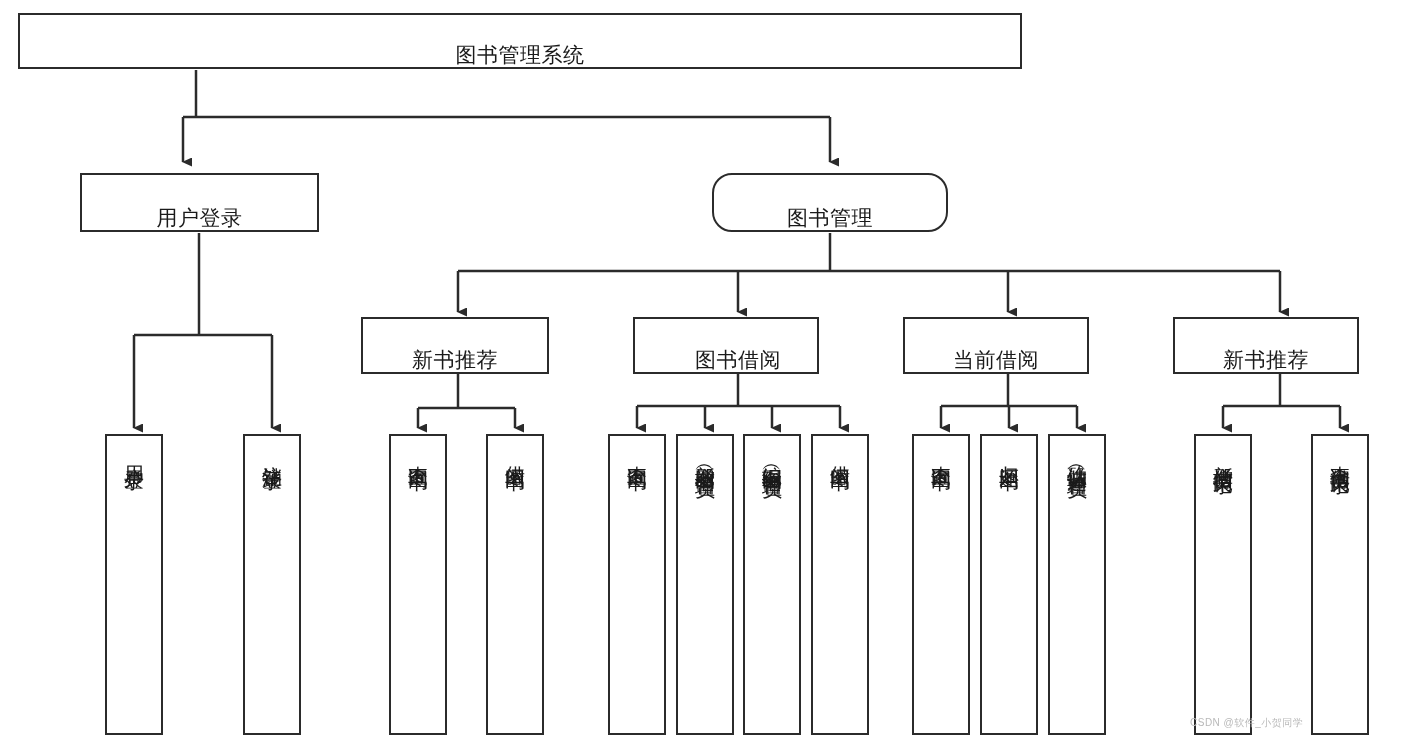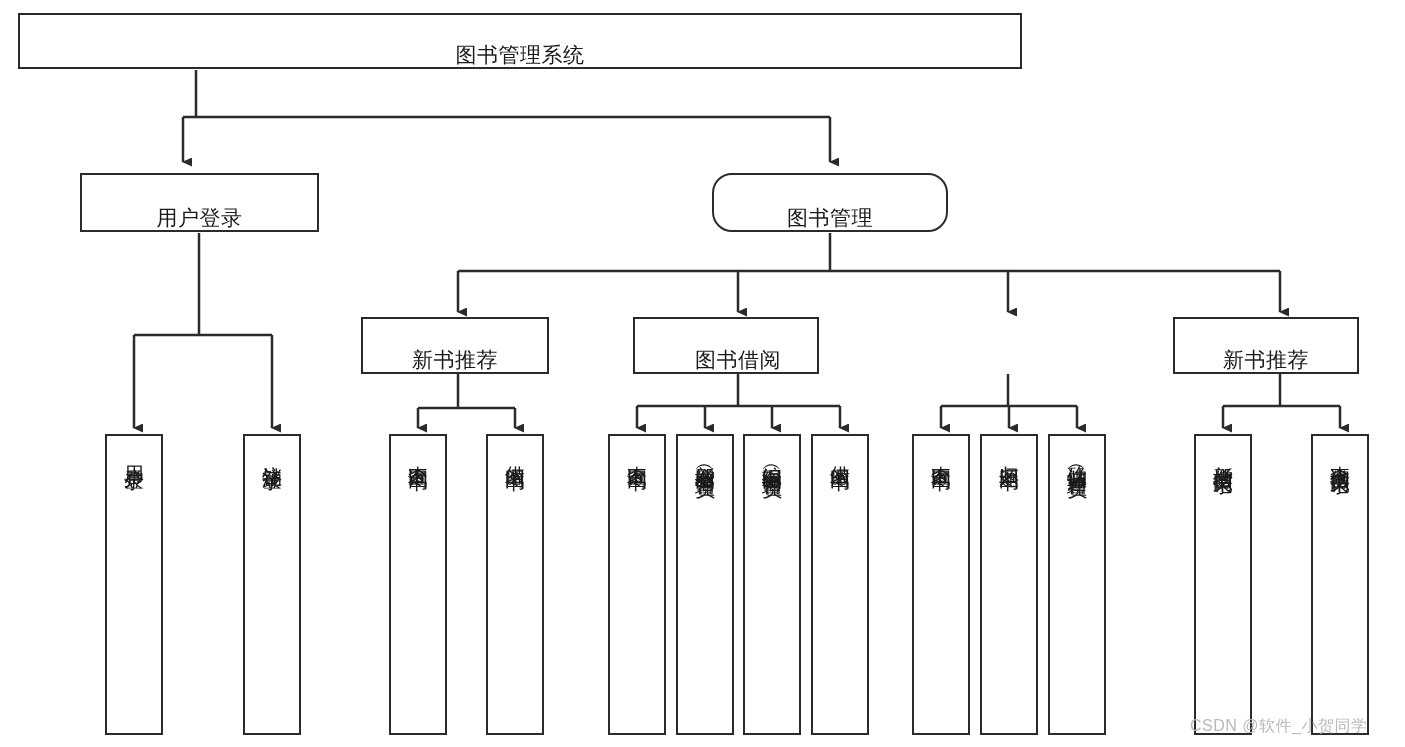--- a/index.html
+++ b/index.html
@@ -48,21 +48,21 @@
   .node.vert .label {
     writing-mode: vertical-rl;
     text-orientation: upright;
     font-size: 20px;
     line-height: 1.35;
     letter-spacing: 2px;
     white-space: nowrap;
   }
   .watermark {
     position: absolute;
-    font-size: 16px;
+    font-size: 10px;
     color: #b9b9b9;
     white-space: nowrap;
     letter-spacing: 0.5px;
   }
 </style>
 </head>
 <body>
 
 <div id="canvas">
 
@@ -126,20 +126,23 @@
   <div class="node horiz" style="left:712px; top:173px; width:236px; height:59px;border-radius:20px;">
     <span class="label">图书管理</span>
   </div>
 
   <div class="node horiz" style="left:361px; top:317px; width:188px; height:57px;">
     <span class="label">新书推荐</span>
   </div>
   <div class="node horiz" style="left:633px; top:317px; width:186px; height:57px;padding-left:24px;">
     <span class="label">图书借阅</span>
   </div>
+  <div class="node horiz" style="left:903px; top:317px; width:186px; height:57px;">
+    <span class="label">当前借阅</span>
+  </div>
   <div class="node horiz" style="left:1173px; top:317px; width:186px; height:57px;">
     <span class="label">新书推荐</span>
   </div>
 
   <div class="node vert" style="left:105px; top:434px; width:58px; height:301px;">
     <span class="label">用户登录</span>
   </div>
   <div class="node vert" style="left:243px; top:434px; width:58px; height:301px;">
     <span class="label">注销登录</span>
   </div>

